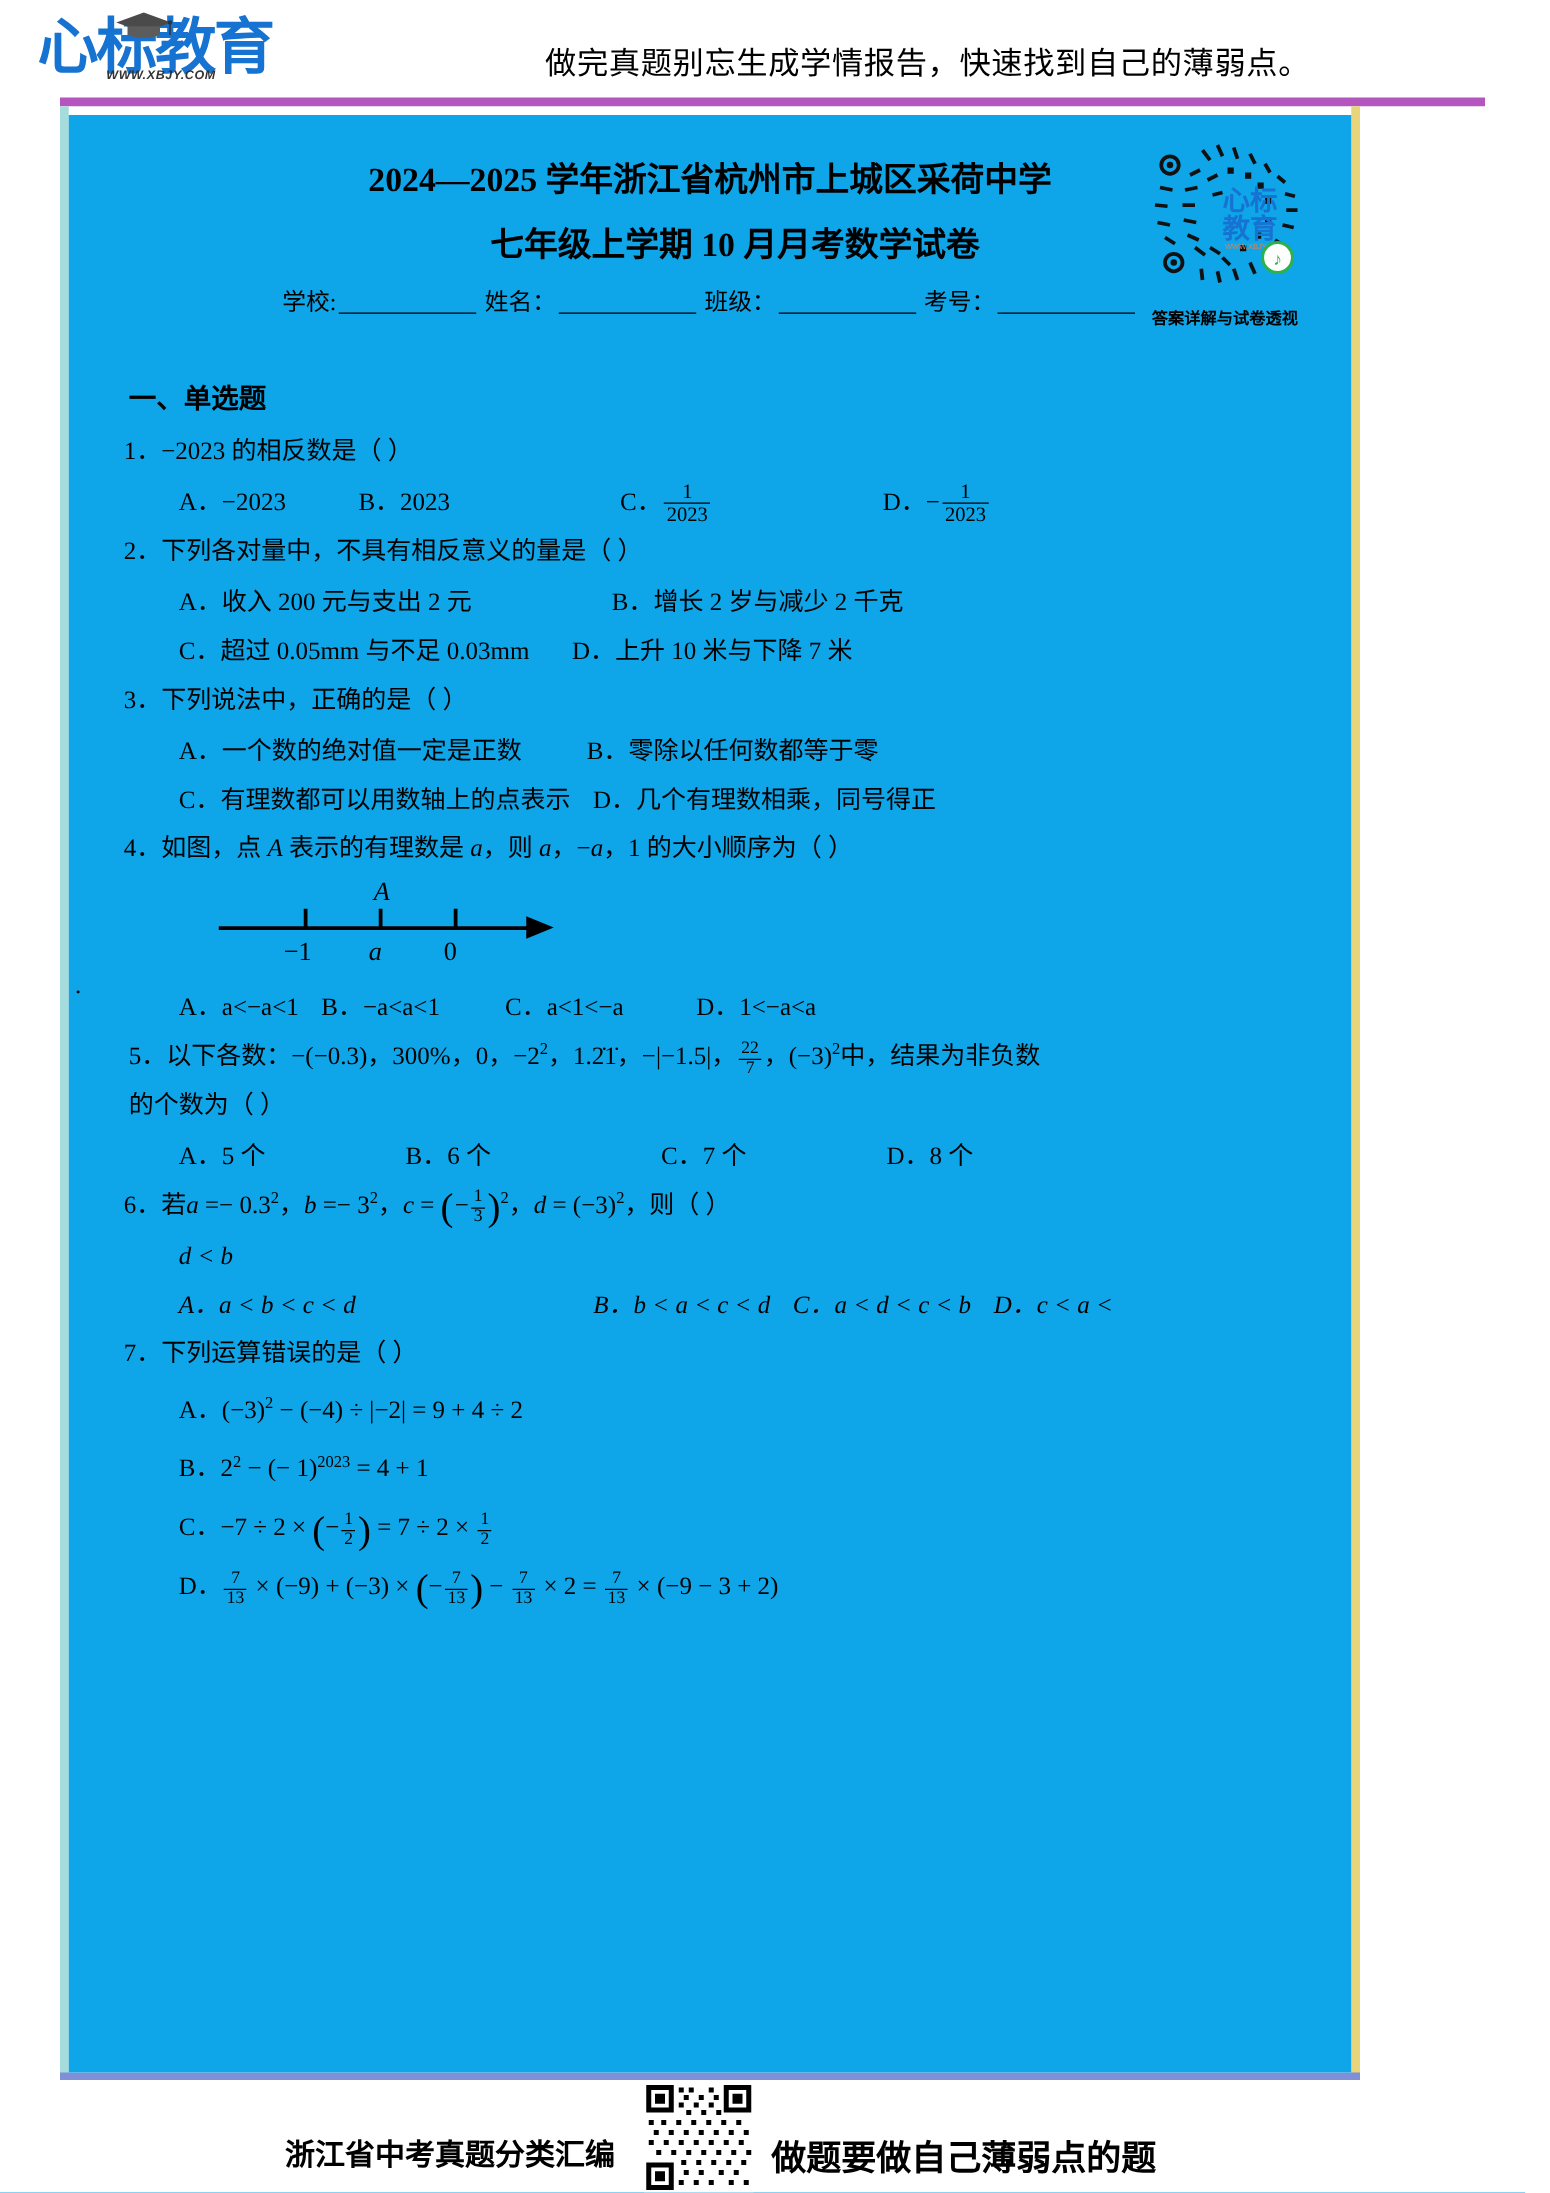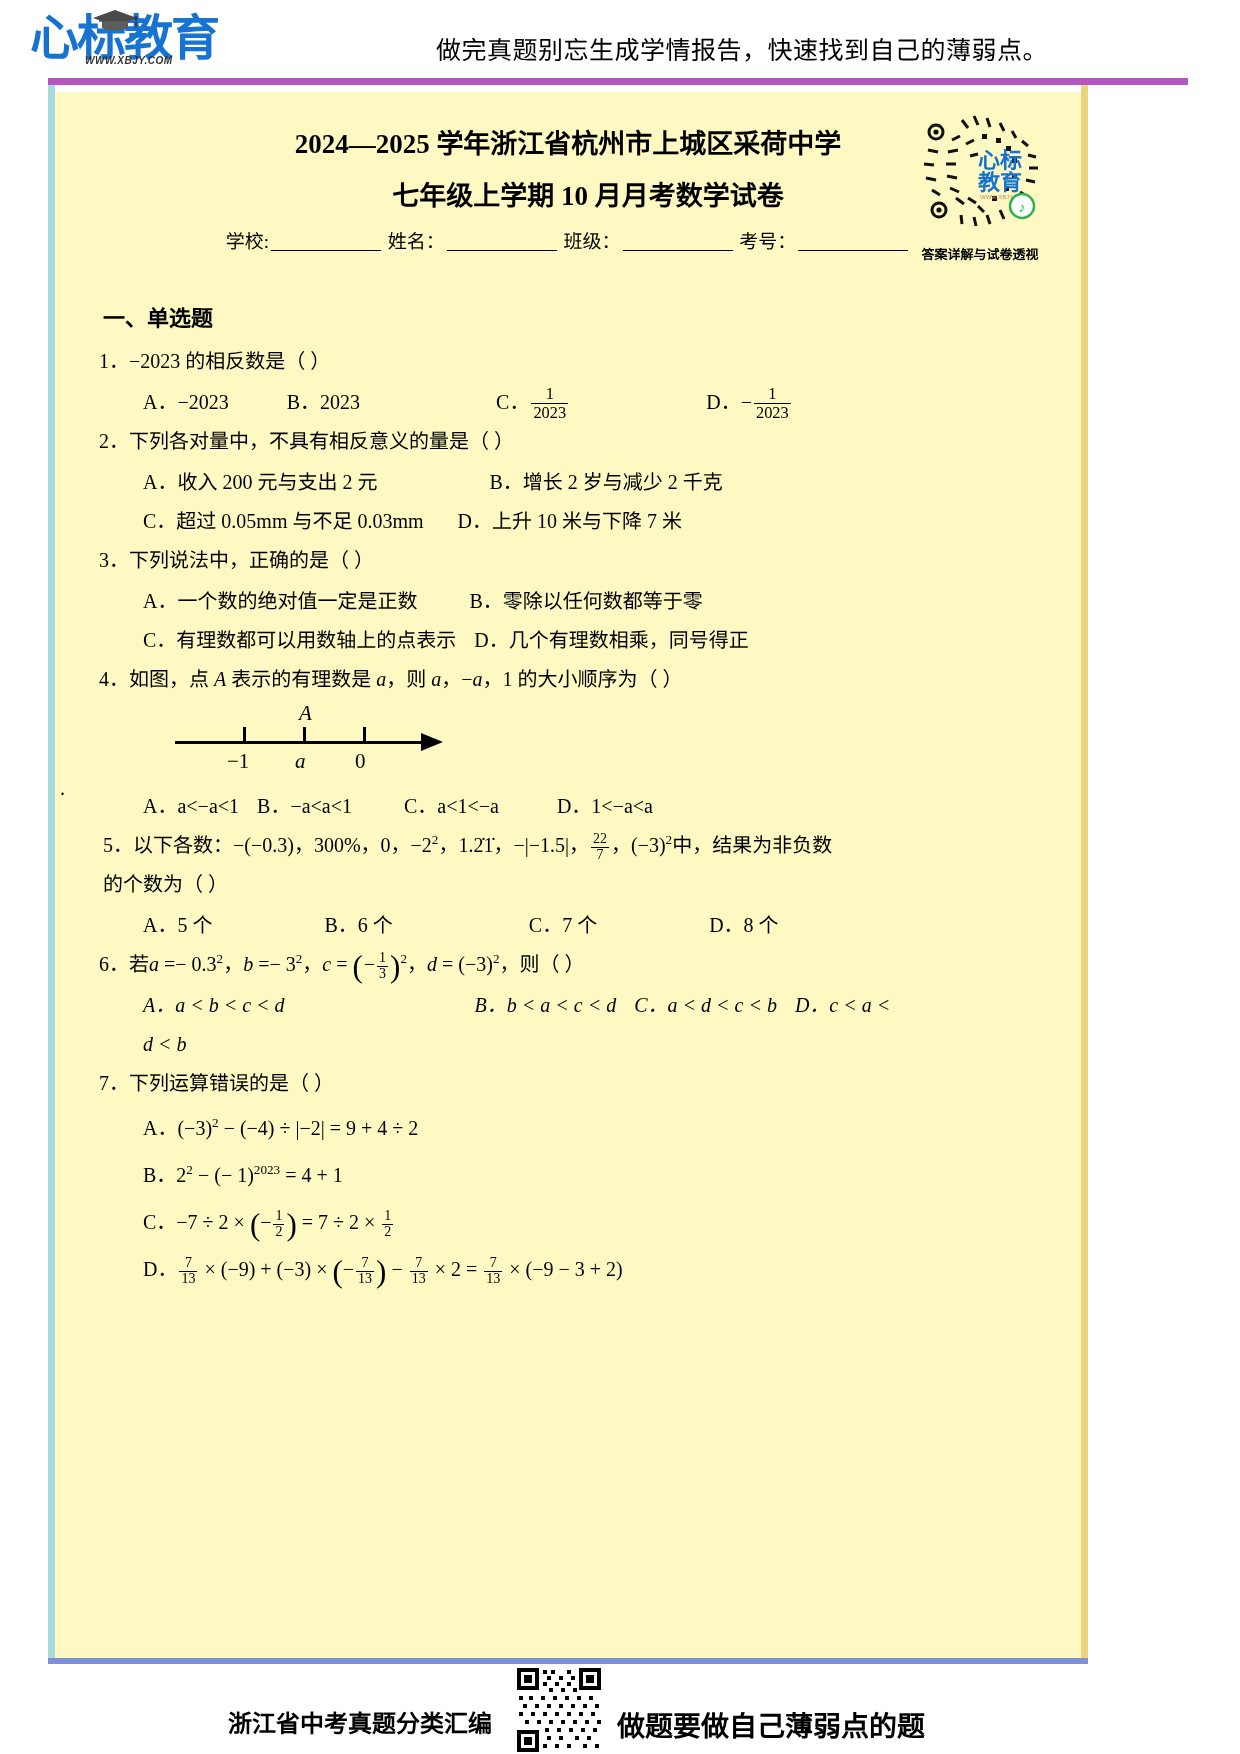--- a/index.html
+++ b/index.html
@@ -54,21 +54,21 @@
     background:#e8d47a;
   }
   .rule-bottom{
     position:absolute;left:48px;top:1658px;width:1040px;height:6px;
     background:#7f8fd8;
   }
 
   
   .doc{
     position:absolute;left:55px;top:92px;width:1026px;height:1566px;
-    background:#fef9c3;
+    background:#0ea5e9;
   }
 
   .title1,.title2{
     text-align:center;font-weight:bold;white-space:nowrap;
   }
   .title1{
     position:absolute;left:0;top:30px;width:1026px;font-size:27px;
   }
   .title2{
     position:absolute;left:0;top:82px;width:1026px;font-size:27px;margin-left:20px;
@@ -310,22 +310,22 @@
       <div>的个数为（ ）</div>
     </div>
     <div class="opts">
       <span class="opt-row"><span>A．5 个</span><span class="sp-xl"></span><span class="sp-md"></span><span>B．6 个</span><span class="sp-xl"></span><span class="sp-lg"></span><span>C．7 个</span><span class="sp-xl"></span><span class="sp-md"></span><span>D．8 个</span></span>
     </div>
 
     <div class="q q-stem">
       <span>6．</span><span>若</span><i class="v">a</i><span> =− 0.3</span><sup>2</sup><span>，</span><i class="v">b</i><span> =− 3</span><sup>2</sup><span>，</span><i class="v">c</i><span> = </span><span class="paren-big">(</span><span style="margin-left:1px">−</span><span class="frac sm"><span class="num">1</span><span class="den">3</span></span><span class="paren-big">)</span><sup>2</sup><span>，</span><i class="v">d</i><span> = (−3)</span><sup>2</sup><span>，则（ ）</span>
     </div>
     <div class="opts">
+      <span class="opt-row"><i class="v">d &lt; b</i></span>
       <span class="opt-row"><i class="v">A．a &lt; b &lt; c &lt; d</i><span class="sp-xl"></span><span class="sp-xl"></span><span class="sp-md"></span><i class="v">B．b &lt; a &lt; c &lt; d</i><span class="sp-sm"></span><i class="v">C．a &lt; d &lt; c &lt; b</i><span class="sp-sm"></span><i class="v">D．c &lt; a &lt;</i></span>
-      <span class="opt-row"><i class="v">d &lt; b</i></span>
     </div>
 
     <div class="q q-stem">
       <span>7．</span><span>下列运算错误的是（ ）</span>
     </div>
     <div class="opts" style="line-height:2.35">
       <span class="opt-row"><span>A．(−3)</span><sup>2</sup><span> − (−4) ÷ |−2| = 9 + 4 ÷ 2</span></span>
       <span class="opt-row"><span>B．2</span><sup>2</sup><span> − (− 1)</span><sup>2023</sup><span> = 4 + 1</span></span>
       <span class="opt-row"><span>C．−7 ÷ 2 × </span><span class="paren-big">(</span><span>−</span><span class="frac sm"><span class="num">1</span><span class="den">2</span></span><span class="paren-big">)</span><span> = 7 ÷ 2 × </span><span class="frac sm"><span class="num">1</span><span class="den">2</span></span></span>
       <span class="opt-row"><span>D．</span><span class="frac sm"><span class="num">7</span><span class="den">13</span></span><span> × (−9) + (−3) × </span><span class="paren-big">(</span><span>−</span><span class="frac sm"><span class="num">7</span><span class="den">13</span></span><span class="paren-big">)</span><span> − </span><span class="frac sm"><span class="num">7</span><span class="den">13</span></span><span> × 2 = </span><span class="frac sm"><span class="num">7</span><span class="den">13</span></span><span> × (−9 − 3 + 2)</span></span>

